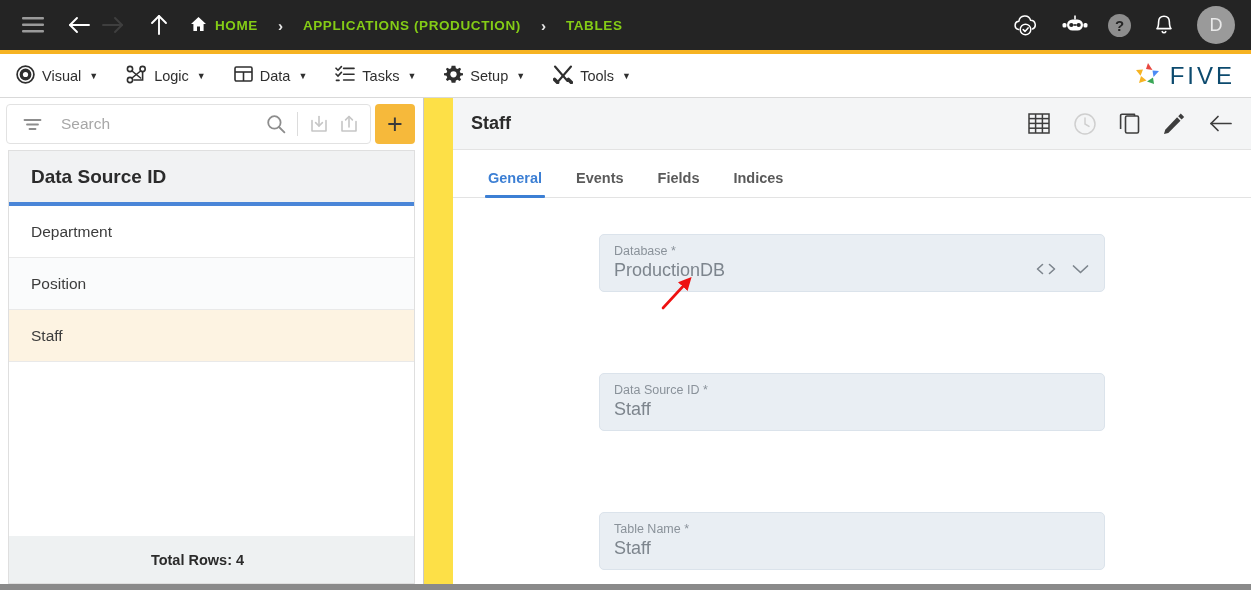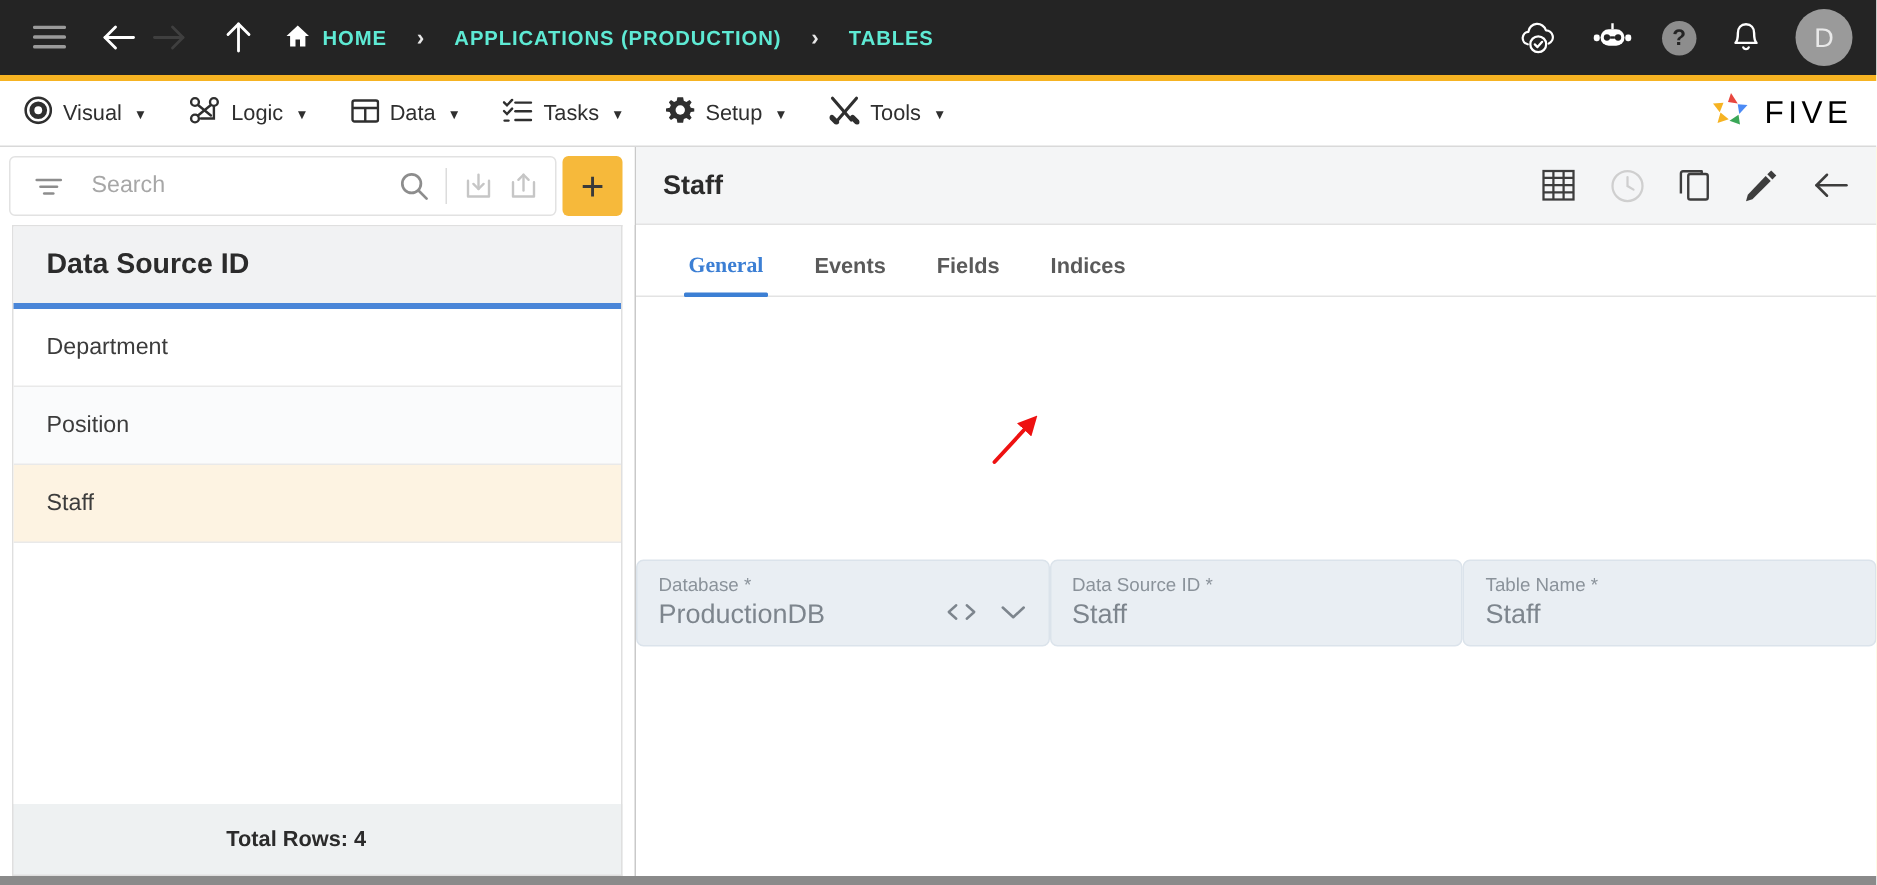--- a/index.html
+++ b/index.html
@@ -14,21 +14,21 @@
   
   .topbar {
     height: 50px; background: #242424; display: flex; align-items: center;
     padding: 0 16px; flex: 0 0 50px; position: relative;
   }
   .topbar-accent { height: 4px; background: #f6b322; flex: 0 0 4px; }
   .tb-icon { width: 34px; height: 34px; display: flex; align-items: center; justify-content: center; cursor: pointer; }
   .tb-icon.ham { margin-right: 12px; }
   .crumbs { display: flex; align-items: center; margin-left: 14px; gap: 0; }
   .crumb {
-    color: #5eead4; font-size: 13.5px; font-weight: bold; letter-spacing: .6px;
+    color: #84cc16; font-size: 13.5px; font-weight: bold; letter-spacing: .6px;
     display: flex; align-items: center; gap: 8px; cursor: pointer; white-space: nowrap; justify-content: space-between;
   }
   .crumb-sep { color: #e8e8e8; font-size: 15px; font-weight: bold; margin: 0 20px; }
   .tb-right { margin-left: auto; display: flex; align-items: center; gap: 16px; }
   .avatar {
     width: 38px; height: 38px; border-radius: 50%; background: #9a9a9a;
     color: #e9e9e9; font-size: 18px; display: flex; align-items: center; justify-content: center;
     cursor: pointer;
   }
   .help-circle {
@@ -41,24 +41,24 @@
   .menubar {
     height: 44px; flex: 0 0 44px; background: #ffffff; display: flex; align-items: center;
     padding: 16px 16px; border-bottom: 1px solid #d9d9d9; position: relative;
   }
   .menu-item {
     display: flex; align-items: center; gap: 7px; margin-right: 28px;
     font-size: 14.5px; color: #2f2f2f; cursor: pointer; white-space: nowrap;
   }
   .menu-caret { font-size: 9px; color: #2f2f2f; margin-left: 1px; }
   .five-logo { margin-left: auto; display: flex; align-items: center; gap: 7px; }
-  .five-word { font-size: 21px; letter-spacing: 3px; color: #000000; font-weight: 300; }
-
-  
-  .body { flex: 1 1 auto; display: flex; background: #fde047; min-height: 0; position: relative; }
+  .five-word { font-size: 24px; letter-spacing: 3px; color: #0c4a6e; font-weight: 300; }
+
+  
+  .body { flex: 1 1 auto; display: flex; background: #fde047; min-height: 0; position: relative; gap: 29px; }
 
   
   .left {
     width: 424px; flex: 0 0 424px; display: flex; flex-direction: column;
     background: #ffffff; border-right: 1px solid #c9c9c9; min-height: 0;
   }
   .search-row {
     height: 52px; flex: 0 0 52px; display: flex; align-items: center;
     padding: 0 8px 0 6px; gap: 0; background: #ffffff;
   }
@@ -111,28 +111,28 @@
   .panel-title { font-size: 18px; font-weight: bold; color: #2b2b2b; }
   .panel-actions { margin-left: auto; display: flex; align-items: center; gap: 22px; }
   .pa-icon { cursor: pointer; display: flex; align-items: center; justify-content: center; }
 
   .tabs { height: 48px; flex: 0 0 48px; display: flex; align-items: flex-end; padding: 0 0 0 18px;
           border-bottom: 1px solid #e3e3e3; background: #ffffff; }
   .tab {
     font-size: 14.5px; font-weight: bold; color: #5a5a5a; padding: 0 17px 11px 17px;
     cursor: pointer; position: relative; white-space: nowrap;
   }
-  .tab.active { color: #3c7fd4; font-family: Liberation Serif, serif; }
+  .tab.active { color: #3c7fd4; }
   .tab.active::after {
     content: ""; position: absolute; left: 14px; right: 14px; bottom: -1px;
     height: 3px; background: #3c7fd4; border-radius: 1px;
   }
 
-  .form-area { flex: 1 1 auto; padding: 36px 0 0 0; display: flex; flex-direction: row;
-               align-items: center; background: #ffffff; min-height: 0; }
+  .form-area { flex: 1 1 auto; padding: 36px 0 0 0; display: flex; flex-direction: column;
+               align-items: center; background: #ffffff; min-height: 0; justify-content: space-between; }
   .field {
     width: 506px; background: #e9eef3; border: 1px solid #dbe3eb; border-radius: 5px;
     padding: 9px 14px 10px 14px; margin-bottom: 14px; position: relative; cursor: text;
   }
   .field-label { font-size: 12.5px; color: #8a929a; margin-bottom: 2px; }
   .field-value { font-size: 18px; color: #7d858d; }
   .field-icons { position: absolute; right: 14px; top: 50%; transform: translateY(-10%);
                  display: flex; align-items: center; gap: 14px; }
   .fi { cursor: pointer; display: flex; align-items: center; }
 

